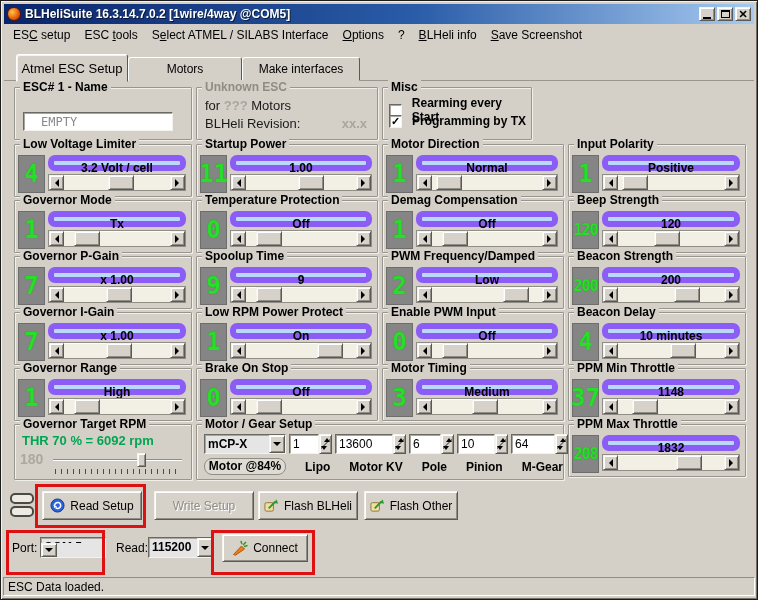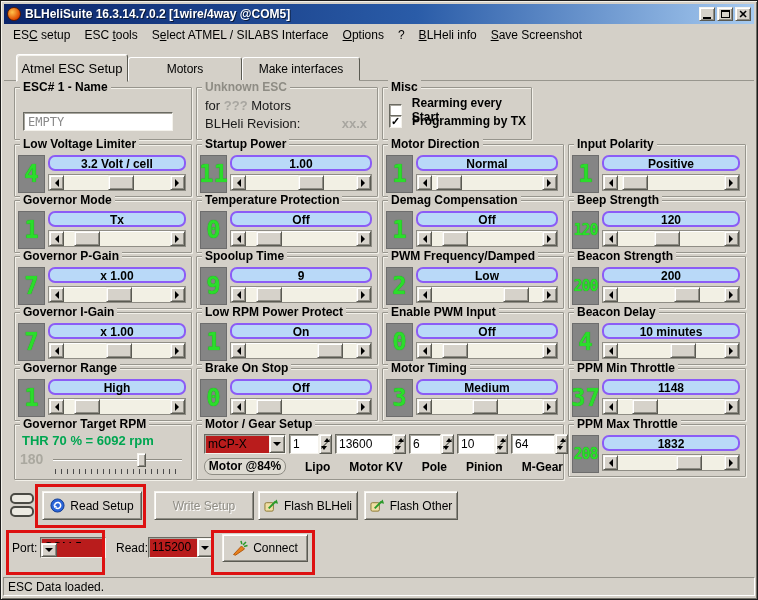--- a/index.html
+++ b/index.html
@@ -55,38 +55,38 @@
     padding:0 3px; font-size:12px; font-weight:bold; color:#000; white-space:nowrap; z-index:2; }
   .panel-title.gray { color:#8e8c84; }
 
   .numbox { position:absolute; left:3px; top:10px; width:27px; height:38px;
     background:#858585; border:1px solid #6d6d6d; display:flex; align-items:center;
     justify-content:center; overflow:visible; }
   .numbox span { font-family:"DejaVu Sans Mono", monospace; font-weight:bold;
     color:#2bdd2b; font-size:24px; line-height:1; text-shadow:0 0 1px #0a0; white-space:nowrap; }
   .numbox.small span { font-size:15px; letter-spacing:-1px; }
   .valuefield { position:absolute; left:33px; right:5px; top:10px; height:16px;
-    background:#b9d9f8; border:2px solid #8b5cf6; border-radius:7px;
+    background:#b9d9f8; border:6px solid #8b5cf6; border-radius:7px;
     font-size:12px; font-weight:bold; text-align:center; line-height:14px; color:#000; }
   .slider { position:absolute; left:33px; right:5px; top:29px; height:17px;
     background:#f2f0e4; border:1px solid #8f8d85; box-shadow: inset 1px 1px 0 #fff; }
   .sar { position:absolute; top:0; width:15px; height:15px; display:flex;
     align-items:center; justify-content:center; }
   .sar.left { left:0; } .sar.right { right:0; }
   .sar.left::after { content:""; border:4px solid transparent; border-right:4px solid #000;
     margin-right:3px; }
   .sar.right::after { content:""; border:4px solid transparent; border-left:4px solid #000;
     margin-left:3px; }
   .sthumb { position:absolute; top:0; height:15px; width:26px;
     left: calc(15px + (100% - 56px) * var(--frac)); }
 
   
   .escname-input { position:absolute; left:8px; top:24px; width:150px; height:19px;
     font-family:"DejaVu Sans Mono", monospace; font-size:12px; color:#8a8a8a;
-    padding:1px 4px; outline:none; }
+    padding:1px 17px; outline:none; }
   .info-line1 { position:absolute; left:8px; top:10px; font-size:13px; color:#1a1a1a; }
   .info-line2 { position:absolute; left:8px; top:28px; font-size:13px; color:#1a1a1a; }
   .gray-txt { color:#a8a6a0; }
   .rev-val { position:absolute; right:10px; top:28px; font-size:13px; font-weight:bold; color:#a8a6a0; }
   .misc-panel { width:150px; }
   .cbrow { position:absolute; left:6px; display:flex; align-items:center; gap:10px; }
   .cbrow.r1 { top:8px; } .cbrow.r2 { top:26px; }
   .cbbox { width:13px; height:13px; background:#fff; border:1px solid;
     border-color:#6a6a62 #f4f2ec #f4f2ec #6a6a62; box-shadow: inset 1px 1px 0 #a8a69e;
     display:flex; align-items:center; justify-content:center;
@@ -100,22 +100,22 @@
   .gov-line { position:absolute; left:0; right:0; top:9px; height:2px; background:#8f8d85;
     border-bottom:1px solid #fff; }
   .gov-thumb { position:absolute; top:3px; width:9px; height:14px;
     left: calc((100% - 9px) * var(--frac)); }
   .gov-ticks { position:absolute; left:2px; right:2px; bottom:0; height:5px;
     background:repeating-linear-gradient(to right, #4a4a4a 0 1px, transparent 1px 6px); }
 
   
   .mg-row1 { position:absolute; left:7px; top:9px; right:4px; height:20px; display:flex; gap:3px; }
   .mg-row2 { position:absolute; left:7px; top:33px; right:4px; height:17px; display:flex; gap:19px; align-items:center; }
-  .combo { display:flex; height:20px; background:#b91c1c; border:1px solid;
-    border-color:#6a6a62 #f4f2ec #f4f2ec #6a6a62; box-shadow: inset 1px 1px 0 #a8a69e; }
+  .combo { display:flex; height:20px; background:#e5e5e5; border:1px solid;
+    border-color:#6a6a62 #f4f2ec #f4f2ec #6a6a62; box-shadow: inset 1px 1px 0 #a8a69e; font-weight: bold; }
   .combo .cval { flex:1; font-size:12px; padding:2px 3px 0; white-space:nowrap; overflow:hidden; }
   .combo .cbtn { width:16px; flex:none; display:flex; align-items:center; justify-content:center; }
   .combo .cbtn::after { content:""; border:4px solid transparent; border-top:4px solid #000; margin-top:4px; }
   .spin { display:flex; height:20px; }
   .spin .sval { height:20px; background:#fff; border:1px solid;
     border-color:#6a6a62 #f4f2ec #f4f2ec #6a6a62; box-shadow:inset 1px 1px 0 #a8a69e;
     font-size:12px; padding:2px 2px 0 3px; white-space:nowrap; overflow:hidden; }
   .spinbtn { position:relative; width:13px; height:20px; flex:none;
     background-image:linear-gradient(135deg, transparent 46%, #7a7a72 46% 54%, transparent 54%); }
   .spinbtn::before { content:""; position:absolute; top:3px; right:1px;

